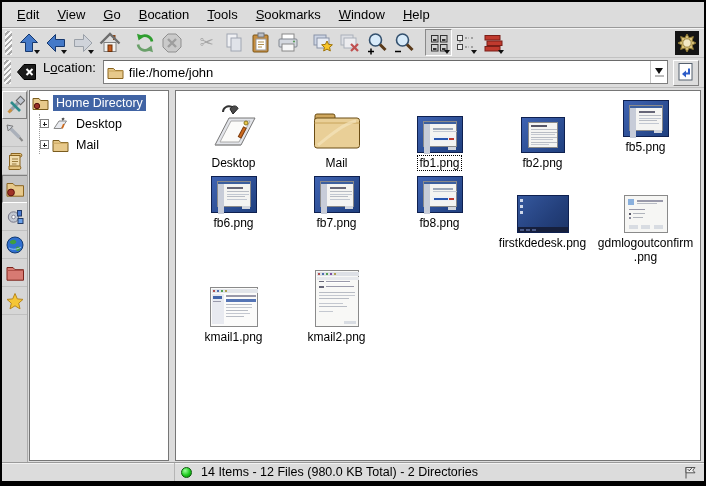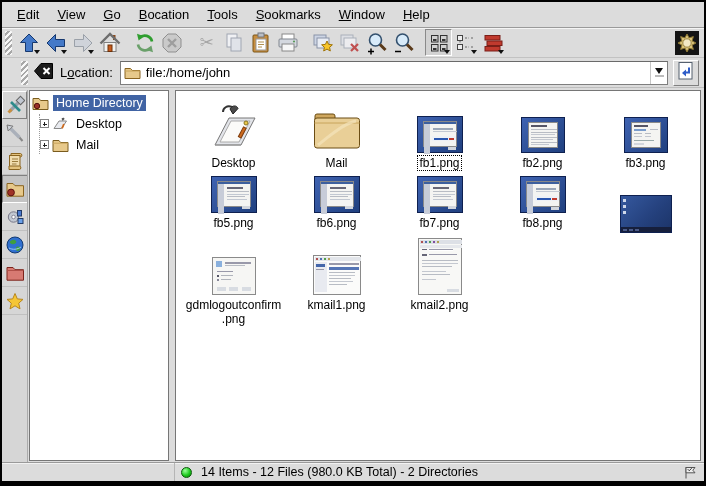--- a/index.html
+++ b/index.html
@@ -19,21 +19,21 @@
     background:repeating-linear-gradient(135deg,#f8f8f8 0 2px,#a8a8a8 2px 4px);border-radius:1px;}
   .tb{width:27px;height:27px;display:flex;align-items:center;justify-content:center;position:relative;
     border:1px solid transparent;}
   .tb.active{border-top:1px solid #8a8a8a;border-left:1px solid #8a8a8a;border-bottom:1px solid #fff;
     border-right:1px solid #fff;background:#d2d2d2;}
   .tb .dd{position:absolute;right:1px;bottom:1px;width:0;height:0;
     border-left:3.5px solid transparent;border-right:3.5px solid transparent;border-top:4px solid #111;}
   .gap{margin-left:8px;}
   .spring{flex:1;}
   
-  .locbar{height:30px;display:flex;align-items:center;padding:2px 5px 2px 18px;flex:0 0 30px;
+  .locbar{height:30px;display:flex;align-items:flex-start;padding:2px 5px 2px 1px;flex:0 0 30px;
     border-bottom:1px solid #bdbdbd;font-size:13px;}
   .loc-label{margin:0 7px 0 3px;white-space:nowrap;}
   .loc-label u{text-decoration:underline;}
   .combo{flex:1;height:24px;background:#fff;border:1px solid #7e7e7e;border-top:1px solid #6a6a6a;
     display:flex;align-items:center;position:relative;}
   .combo .txt{font-size:13px;color:#000;border:none;outline:none;flex:1;height:100%;
     font-family:"Liberation Sans","DejaVu Sans",sans-serif;background:transparent;padding:0;}
   .combo .fold{margin:0 5px 0 3px;display:flex;}
   .combo-arrow{width:17px;height:22px;border-left:1px solid #c6c6c6;display:flex;align-items:center;
     justify-content:center;flex-direction:column;}
@@ -475,38 +475,20 @@
                   <div style="position:absolute;left:2px;top:13.5px;width:26px;height:1px;background:#b8bcc4"></div>
                   <div style="position:absolute;left:2px;top:16px;width:22px;height:1px;background:#c4c8d0"></div>
                   <div style="position:absolute;left:2px;top:18.5px;width:26px;height:1px;background:#b8bcc4"></div>
                   <div style="position:absolute;left:2px;top:21px;width:18px;height:1px;background:#c4c8d0"></div>
                 </div>
               </div>
             </div>
             <div class="fname">fb2.png</div>
           </div>
           <div class="cell">
-            <div class="ibox r1">
-              <div class="thumbwrap" style="width:44px;height:36px;background:linear-gradient(135deg,#3f63b2,#20407f);border:1px solid #0e2050;">
-                <div style="position:absolute;left:6px;top:4px;right:6px;bottom:4px;background:#f4f4f2;border:1px solid #8a8a8a;">
-                  <div style="position:absolute;left:2px;top:2px;width:14px;height:1.5px;background:#556"></div>
-                  <div style="position:absolute;left:2px;top:6px;width:12px;height:2px;background:#7a9ccc"></div>
-                  <div style="position:absolute;left:18px;top:6px;width:8px;height:1px;background:#b8bcc4"></div>
-                  <div style="position:absolute;left:2px;top:10px;width:8px;height:1px;background:#b8bcc4"></div>
-                  <div style="position:absolute;left:13px;top:10px;width:6px;height:1px;background:#b8bcc4"></div>
-                  <div style="position:absolute;left:2px;top:13px;width:8px;height:1px;background:#c4c8d0"></div>
-                  <div style="position:absolute;left:13px;top:13px;width:6px;height:1px;background:#c4c8d0"></div>
-                  <div style="position:absolute;left:2px;top:17px;width:20px;height:1px;background:#9aa"></div>
-                  <div style="position:absolute;left:2px;top:20px;width:10px;height:2px;background:#d2d6dd"></div>
-                </div>
-              </div>
-            </div>
-            <div class="fname">fb3.png</div>
-          </div>
-          <div class="cell">
             <div class="ibox r2">
               <div class="thumbwrap" style="width:46px;height:37px;background:linear-gradient(135deg,#3f63b2,#20407f);border:1px solid #0e2050;">
                 <div style="position:absolute;left:5px;top:4px;right:5px;bottom:5px;background:#f4f4f2;border:1px solid #8a8a8a;">
                   <div style="position:absolute;left:0px;top:0px;width:100%;height:2px;background:#3c5f9e"></div>
                   <div style="position:absolute;left:0px;top:2px;width:6px;height:30px;background:#c7ccd8"></div>
                   <div style="position:absolute;left:9px;top:5px;width:16px;height:1.5px;background:#667"></div>
                   <div style="position:absolute;left:9px;top:9px;width:22px;height:1px;background:#b8bcc4"></div>
                   <div style="position:absolute;left:9px;top:11.5px;width:22px;height:1px;background:#c2c8d2"></div>
                   <div style="position:absolute;left:9px;top:14px;width:18px;height:1px;background:#b8bcc4"></div>
                   <div style="position:absolute;left:9px;top:16.5px;width:20px;height:1px;background:#c2c8d2"></div>
@@ -572,20 +554,21 @@
               <div class="thumbwrap" style="width:52px;height:38px;background:linear-gradient(135deg,#35589e,#24407c 60%,#1c3468);border:1px solid #0e2050;">
                 <div style="position:absolute;left:2px;top:3px;width:3px;height:3px;background:#cfd8ea"></div>
                 <div style="position:absolute;left:2px;top:9px;width:3px;height:3px;background:#cfd8ea"></div>
                 <div style="position:absolute;left:2px;top:15px;width:3px;height:3px;background:#cfd8ea"></div>
                 <div style="position:absolute;left:0px;top:31px;width:50px;height:5px;background:#161f3c"></div>
                 <div style="position:absolute;left:2px;top:32.5px;width:4px;height:2.5px;background:#4a5a88"></div>
                 <div style="position:absolute;left:8px;top:32.5px;width:4px;height:2.5px;background:#4a5a88"></div>
                 <div style="position:absolute;left:14px;top:32.5px;width:4px;height:2.5px;background:#4a5a88"></div>
               </div>
             </div>
+            <div class="fname">firstkdedesk.png</div>
           </div>
           <div class="cell">
             <div class="ibox r3">
               <div class="thumbwrap" style="width:44px;height:38px;background:#f6f6f4;border:1px solid #8a8a8a;">
                 <div style="position:absolute;left:3px;top:3px;width:6px;height:6px;background:#8ab0dd"></div>
                 <div style="position:absolute;left:12px;top:4px;width:26px;height:1.5px;background:#99a"></div>
                 <div style="position:absolute;left:12px;top:7px;width:20px;height:1px;background:#b8bcc4"></div>
                 <div style="position:absolute;left:4px;top:13px;width:16px;height:1px;background:#99a"></div>
                 <div style="position:absolute;left:4px;top:17px;width:2px;height:2px;background:#556"></div>
                 <div style="position:absolute;left:8px;top:17px;width:12px;height:1px;background:#b0b4bc"></div>

